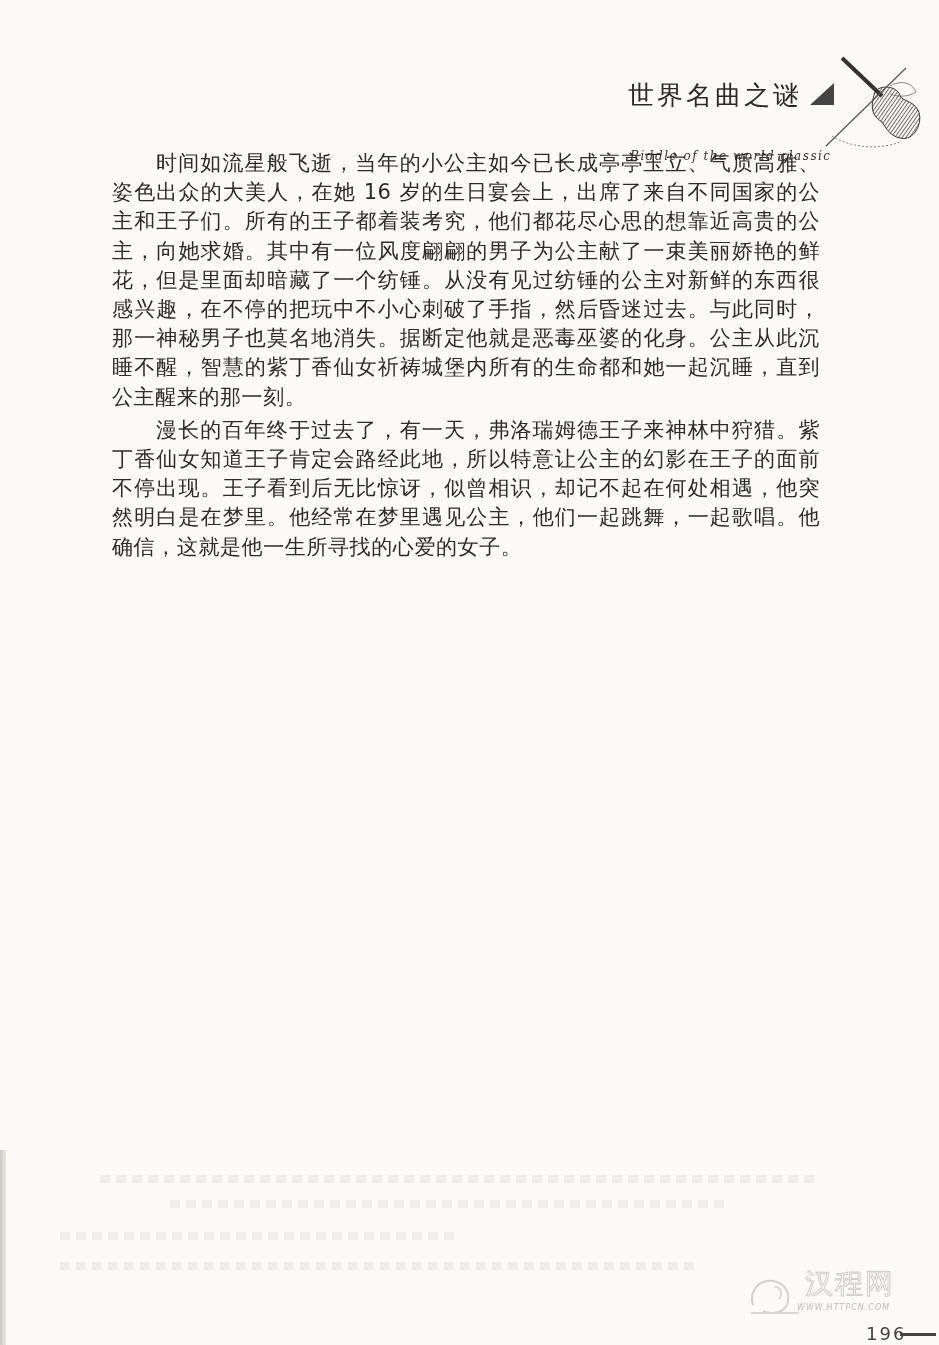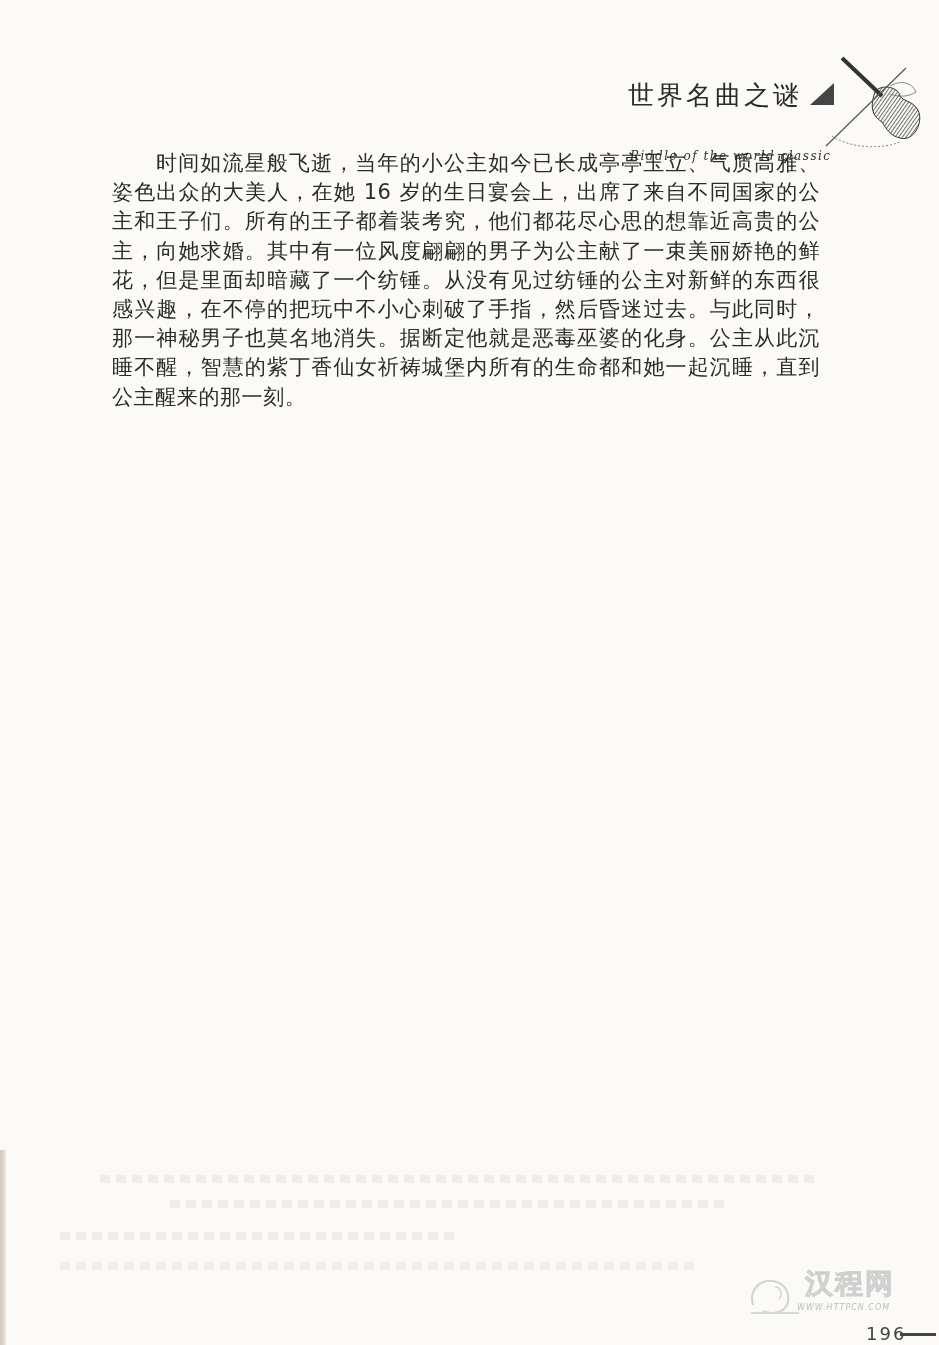--- a/index.html
+++ b/index.html
@@ -101,21 +101,21 @@
     width: 180px;
     height: 60px;
     color: #e4e4e4;
     font-family: "DejaVu Sans", sans-serif;
   }
   .watermark-cn {
     position: absolute;
     left: 60px;
     top: 0;
     font-size: 28px;
-    font-weight: bold;
+    font-weight: normal;
     color: transparent;
     -webkit-text-stroke: 1px #cfcfcf;
     letter-spacing: 2px;
   }
   .watermark-url {
     position: absolute;
     left: 52px;
     top: 38px;
     font-size: 8px;
     color: #bdbdbd;
@@ -165,20 +165,21 @@
       <line x1="22" y1="8" x2="62" y2="46" stroke="#333" stroke-width="4"></line>
       <path d="M55 42 C60 34, 78 36, 80 46 C84 52, 92 50, 98 60 C104 72, 94 92, 80 88 C70 86, 66 78, 62 72 C56 68, 48 62, 55 42 Z" fill="url(#hatch)" stroke="#333" stroke-width="1"></path>
       <line x1="6" y1="96" x2="86" y2="18" stroke="#555" stroke-width="1.2"></line>
       <path d="M70 36 C80 30, 92 32, 96 42 C90 46, 80 48, 70 44" fill="none" stroke="#666" stroke-width="0.8"></path>
       <path d="M12 86 C30 98, 60 100, 80 92" fill="none" stroke="#666" stroke-width="0.8" stroke-dasharray="2 2"></path>
     </svg>
   </div>
 
   <div class="body-text">
     <p>时间如流星般飞逝，当年的小公主如今已长成亭亭玉立、气质高雅、姿色出众的大美人，在她 16 岁的生日宴会上，出席了来自不同国家的公主和王子们。所有的王子都着装考究，他们都花尽心思的想靠近高贵的公主，向她求婚。其中有一位风度翩翩的男子为公主献了一束美丽娇艳的鲜花，但是里面却暗藏了一个纺锤。从没有见过纺锤的公主对新鲜的东西很感兴趣，在不停的把玩中不小心刺破了手指，然后昏迷过去。与此同时，那一神秘男子也莫名地消失。据断定他就是恶毒巫婆的化身。公主从此沉睡不醒，智慧的紫丁香仙女祈祷城堡内所有的生命都和她一起沉睡，直到公主醒来的那一刻。</p>
+    <p>漫长的百年终于过去了，有一天，弗洛瑞姆德王子来神林中狩猎。紫丁香仙女知道王子肯定会路经此地，所以特意让公主的幻影在王子的面前不停出现。王子看到后无比惊讶，似曾相识，却记不起在何处相遇，他突然明白是在梦里。他经常在梦里遇见公主，他们一起跳舞，一起歌唱。他确信，这就是他一生所寻找的心爱的女子。</p>
   </div>
 
   <div class="bleed" style="top:1175px"></div>
   <div class="bleed" style="top:1200px;left:170px;width:560px"></div>
   <div class="bleed" style="top:1232px;left:60px;width:400px"></div>
   <div class="bleed" style="top:1262px;left:60px;width:640px"></div>
 
   <div class="spine"></div>
 
   <div class="watermark">

